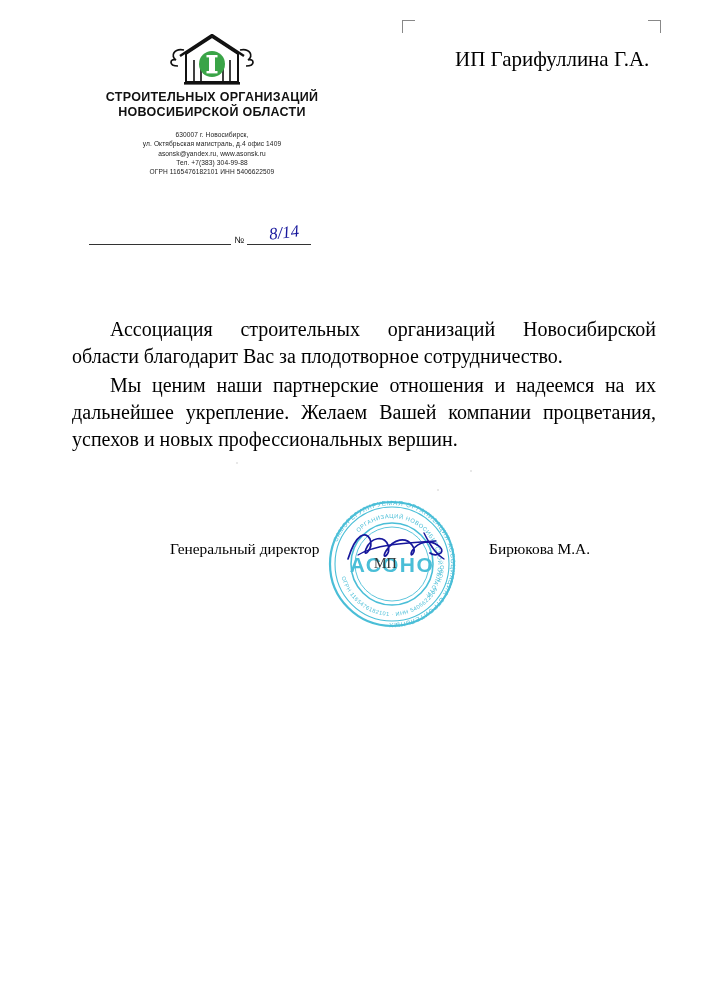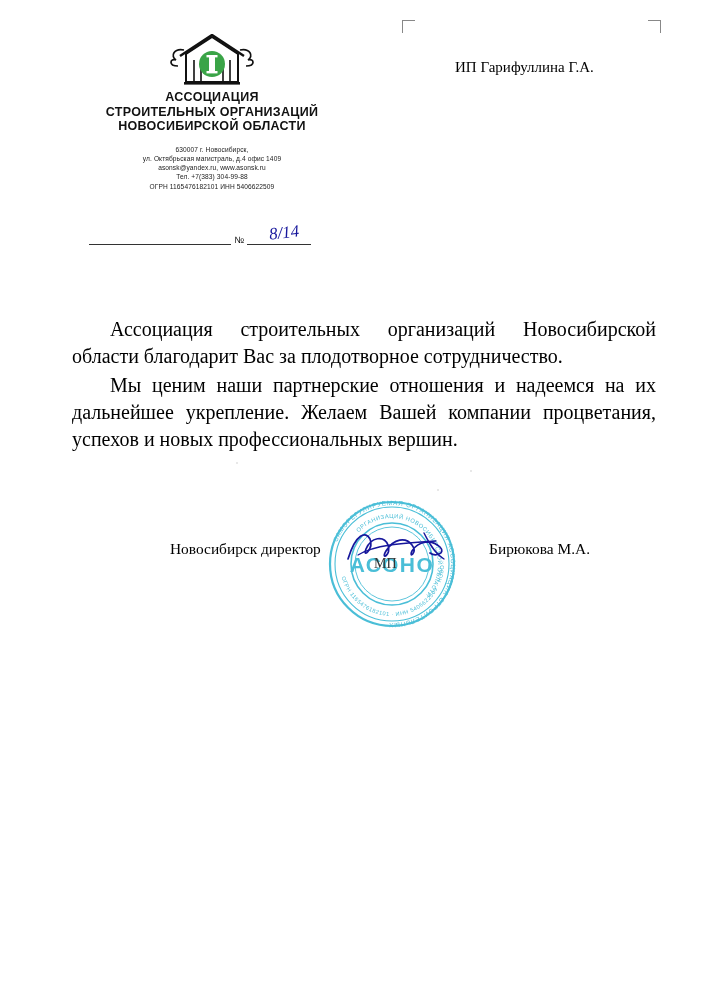--- a/index.html
+++ b/index.html
@@ -101,22 +101,22 @@
     font-size: 17px;
     color: #17179c;
     transform: rotate(-7deg);
     white-space: nowrap;
   }
 
   
   .addressee {
     position: absolute;
     left: 455px;
-    top: 59px;
-    font-size: 15px;
+    top: 47px;
+    font-size: 21px;
     color: #000;
     white-space: nowrap;
   }
 
   
   .body-text {
     position: absolute;
     left: 72px;
     top: 316px;
     width: 584px;
@@ -207,21 +207,20 @@
       <rect x="46.5" y="21" width="11" height="2.4" fill="#ffffff"></rect>
       <rect x="46.5" y="37" width="11" height="2.4" fill="#ffffff"></rect>
 
       <path d="M24 16 C14 14, 10 22, 16 26 C10 24, 8 32, 18 32" fill="none" stroke="#111" stroke-width="1.7"></path>
       <path d="M80 16 C90 14, 94 22, 88 26 C94 24, 96 32, 86 32" fill="none" stroke="#111" stroke-width="1.7"></path>
 
       <rect x="24" y="48" width="56" height="2.6" fill="#111"></rect>
     </svg>
   </div>
   <div class="org-title">
-    <div>АССОЦИАЦИЯ</div>
     <div>СТРОИТЕЛЬНЫХ ОРГАНИЗАЦИЙ</div>
     <div>НОВОСИБИРСКОЙ ОБЛАСТИ</div>
   </div>
   <div class="org-sub">
   </div>
   <div class="org-contacts">
     <div>630007 г. Новосибирск,</div>
     <div>ул. Октябрьская магистраль, д.4 офис 1409</div>
     <div>asonsk@yandex.ru,  www.asonsk.ru</div>
     <div>Тел. +7(383) 304-99-88</div>
@@ -274,20 +273,20 @@
   <svg width="120" height="46" viewBox="0 0 120 46" aria-hidden="true">
     <path d="M8 34 C16 8, 26 6, 30 14 C34 24, 22 34, 26 24 C31 12, 44 10, 48 20
              C52 30, 40 36, 46 26 C54 13, 66 12, 72 20 C78 28, 68 34, 72 26
              C78 16, 92 14, 100 22 C106 28, 96 32, 90 28" fill="none" stroke="#17179c" stroke-width="1.7" stroke-linecap="round"></path>
     <path d="M18 30 C34 20, 62 18, 96 16" fill="none" stroke="#17179c" stroke-width="1.3" stroke-linecap="round"></path>
     <path d="M84 8 C88 16, 94 28, 104 34" fill="none" stroke="#17179c" stroke-width="1.4" stroke-linecap="round"></path>
   </svg>
 </div>
 
 <div class="sig-row">
-  <span class="sig-name">Новосибирск директор</span>
+  <span class="sig-name">Генеральный директор</span>
   <span class="sig-name">Бирюкова М.А.</span>
 </div>
 <div class="mp-mark">МП</div>
 
 <div class="speck" style="left:437px; top:489px;"></div>
 <div class="speck" style="left:236px; top:462px;"></div>
 <div class="speck" style="left:470px; top:470px;"></div>
 
 </body></html>

